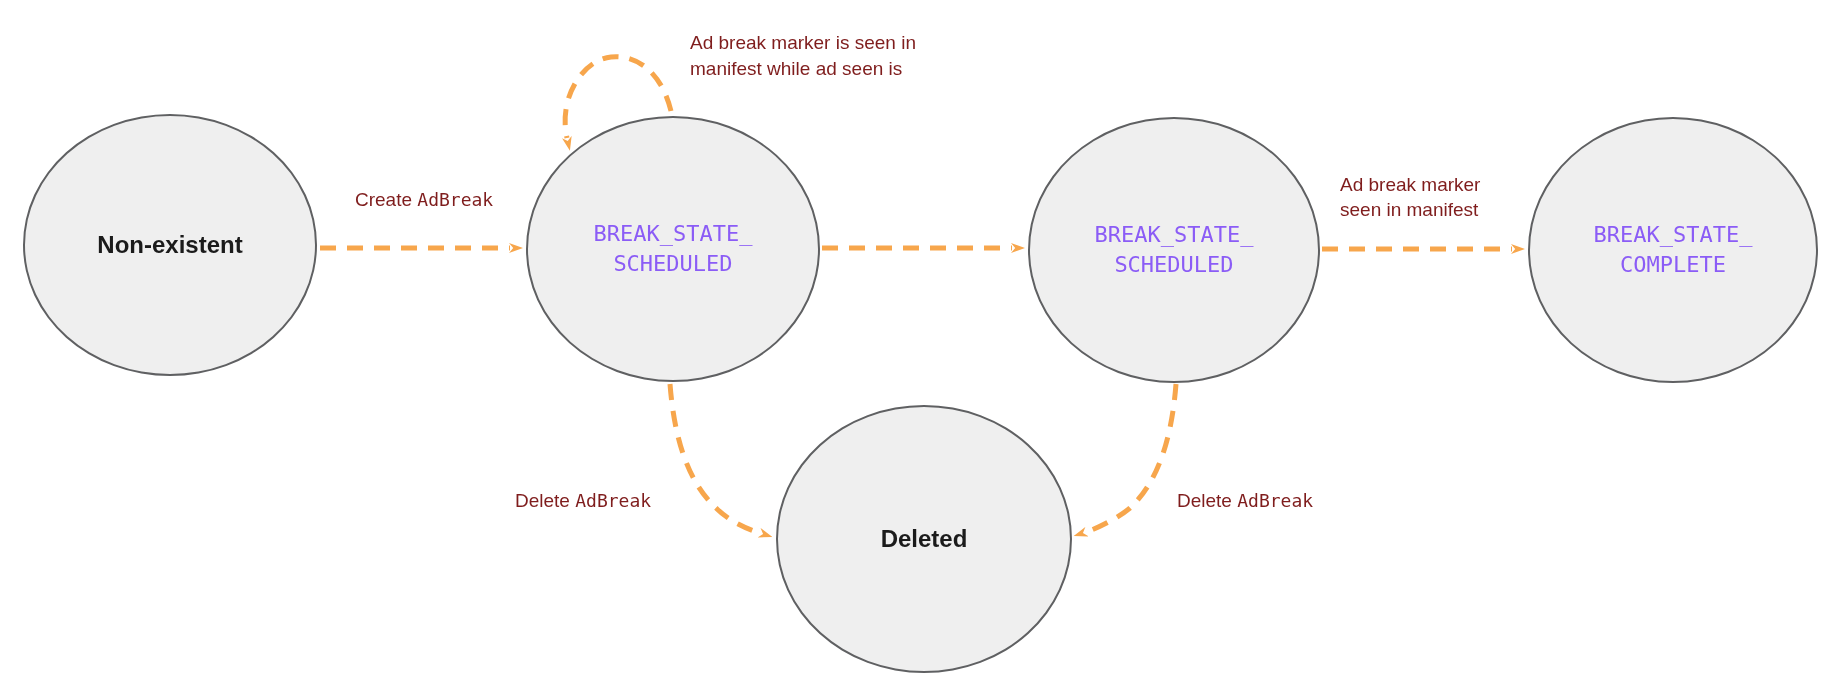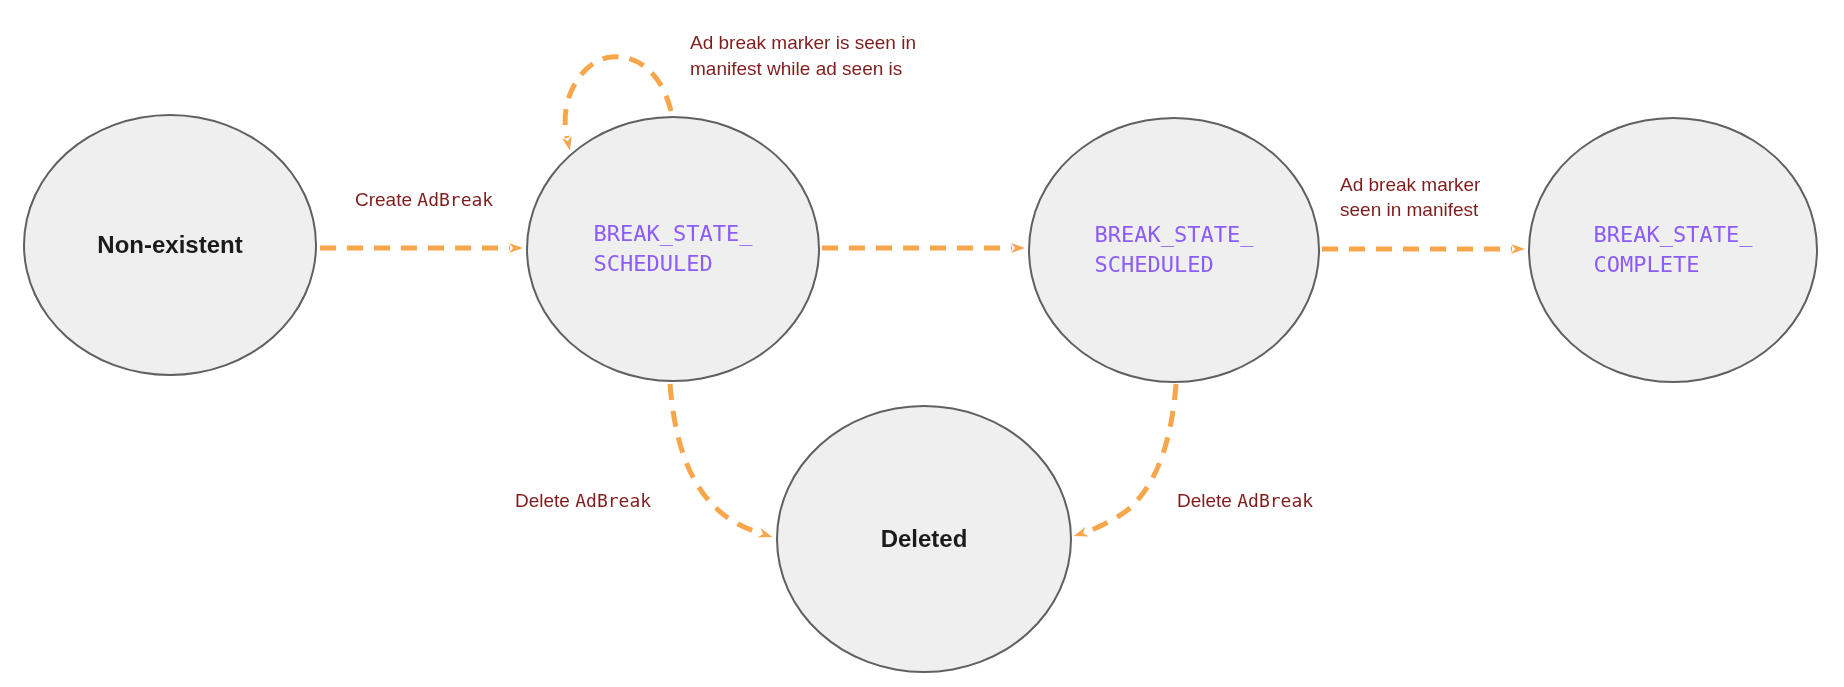--- a/index.html
+++ b/index.html
@@ -21,21 +21,21 @@
   .node {
     position: absolute;
     z-index: 1;
     box-sizing: border-box;
     background: #EFEFEF;
     border: 2px solid #5F6062;
     border-radius: 50%;
     display: flex;
     align-items: center;
     justify-content: center;
-    text-align: left;
+    text-align: center;
   }
   .node .name-sans {
     font-family: "Liberation Sans", sans-serif;
     font-weight: bold;
     font-size: 24px;
     color: #1B1B1B;
   }
   .node .name-code {
     font-family: "DejaVu Sans Mono", monospace;
     font-weight: normal;

